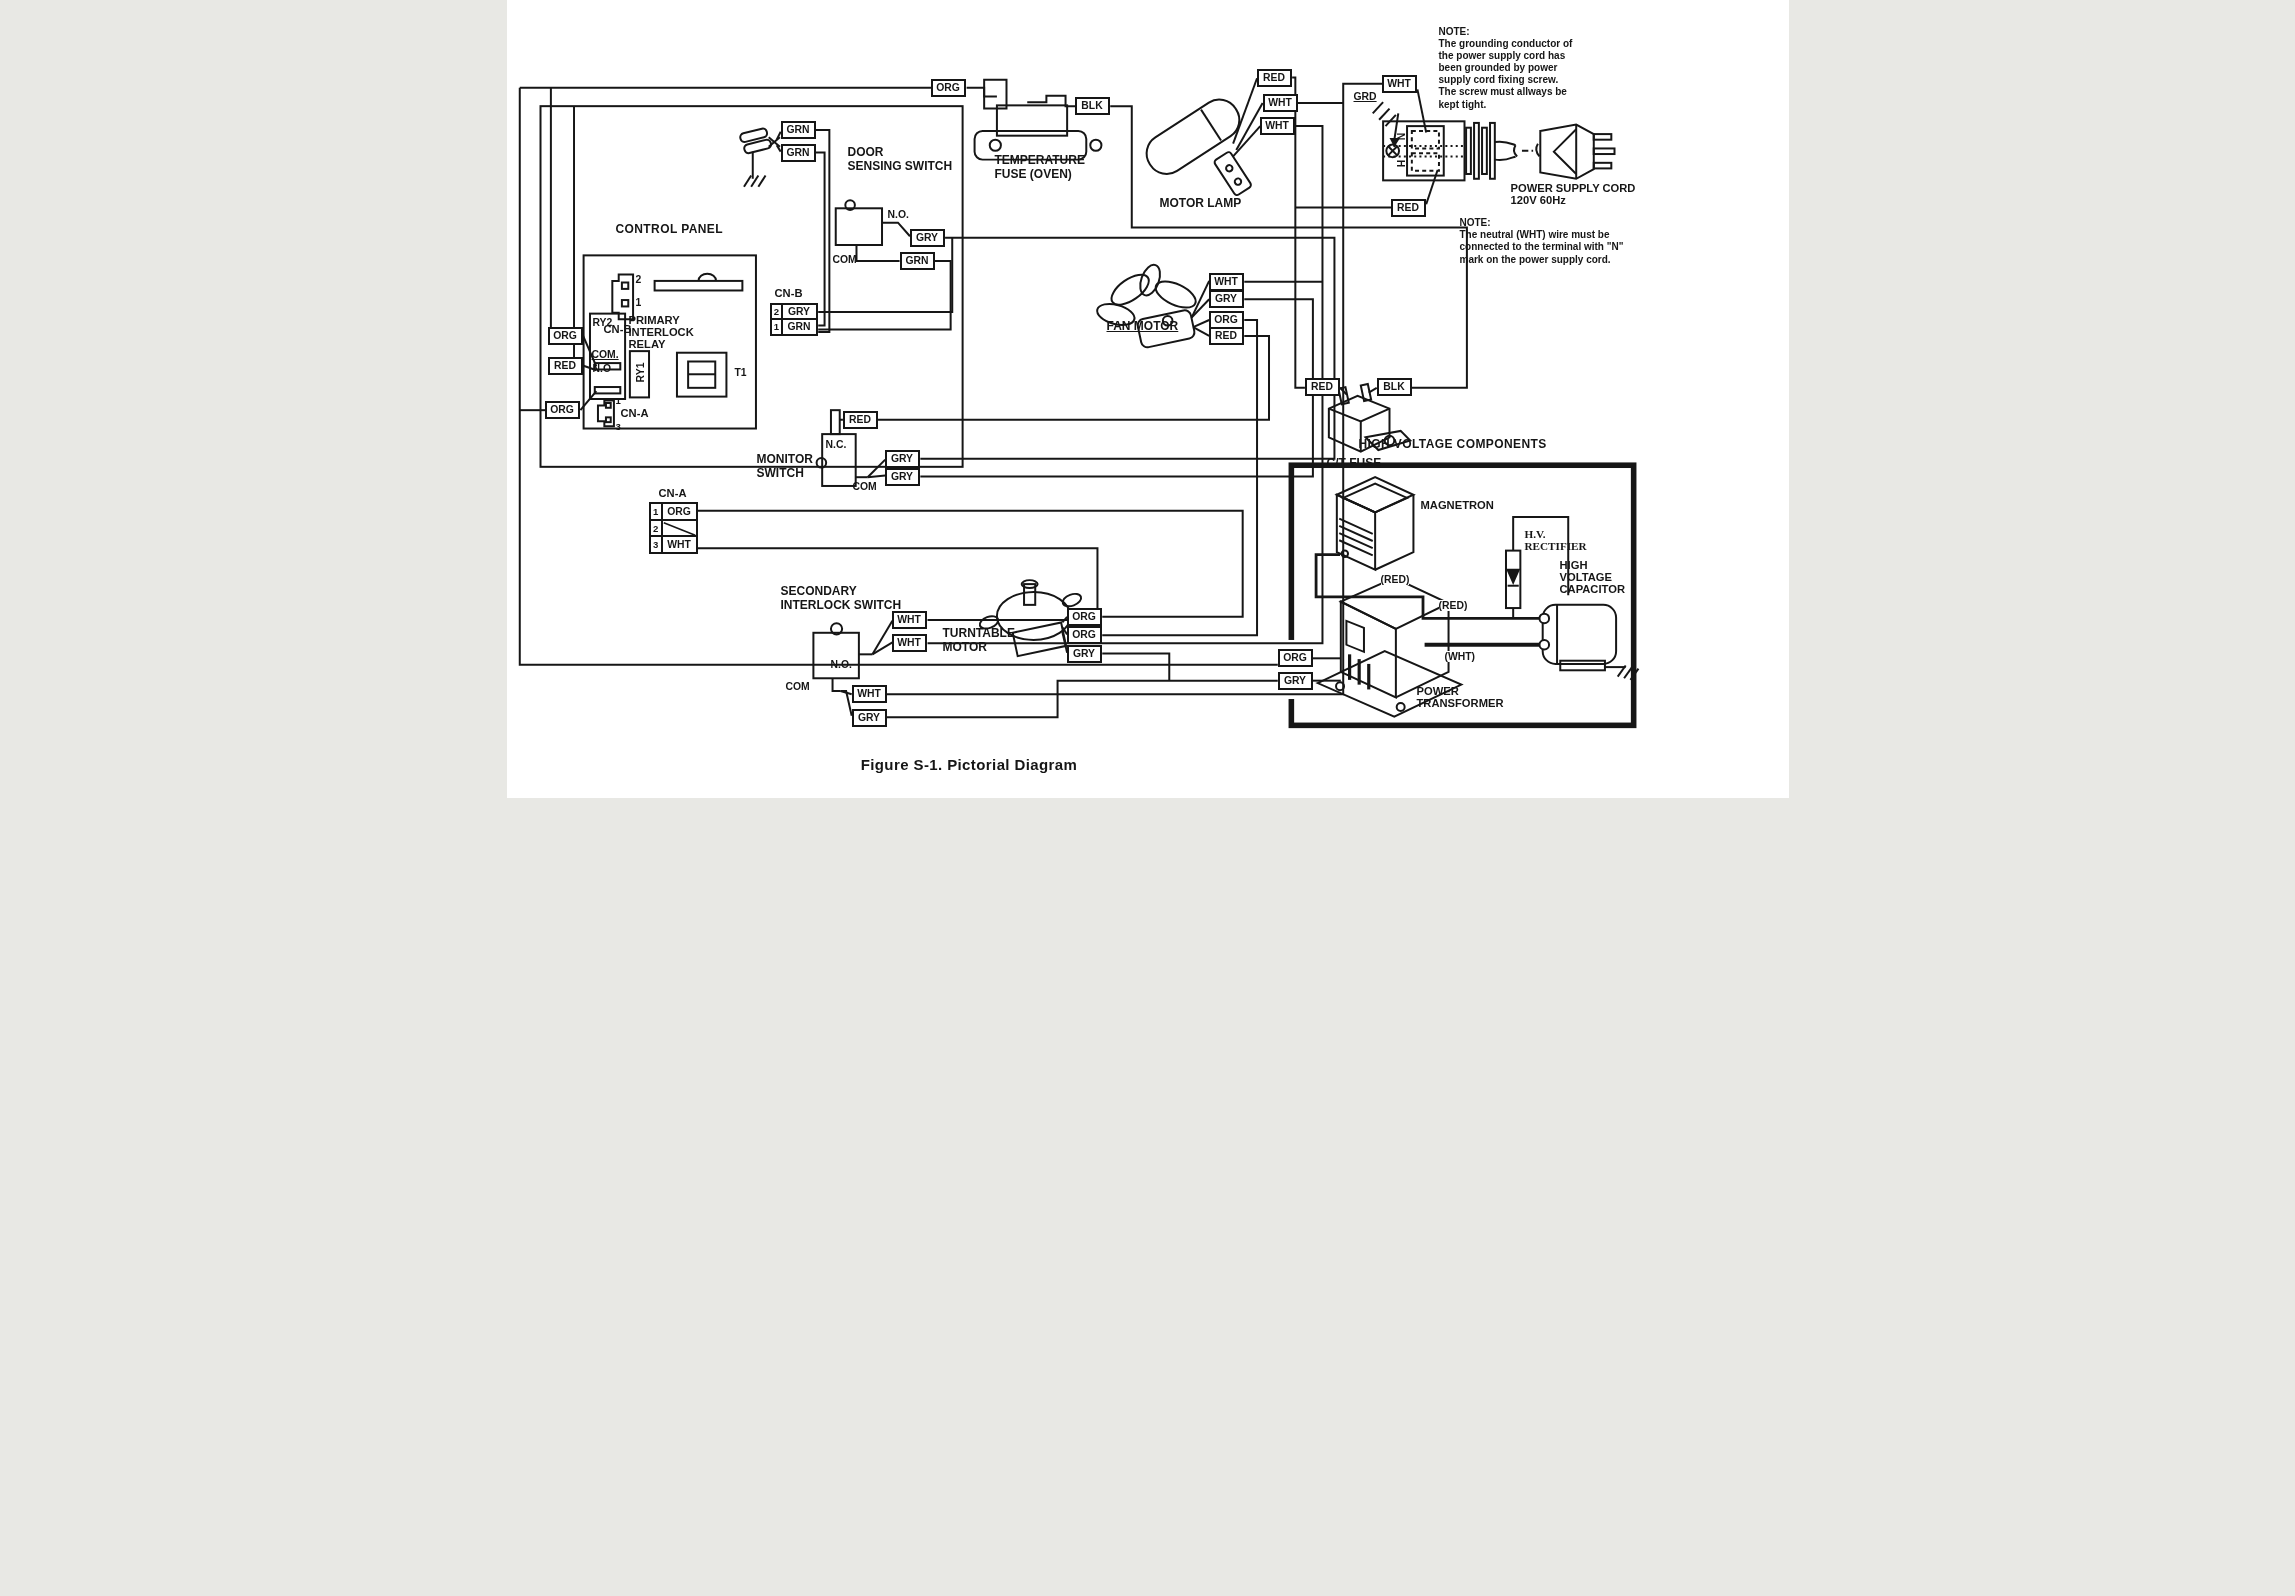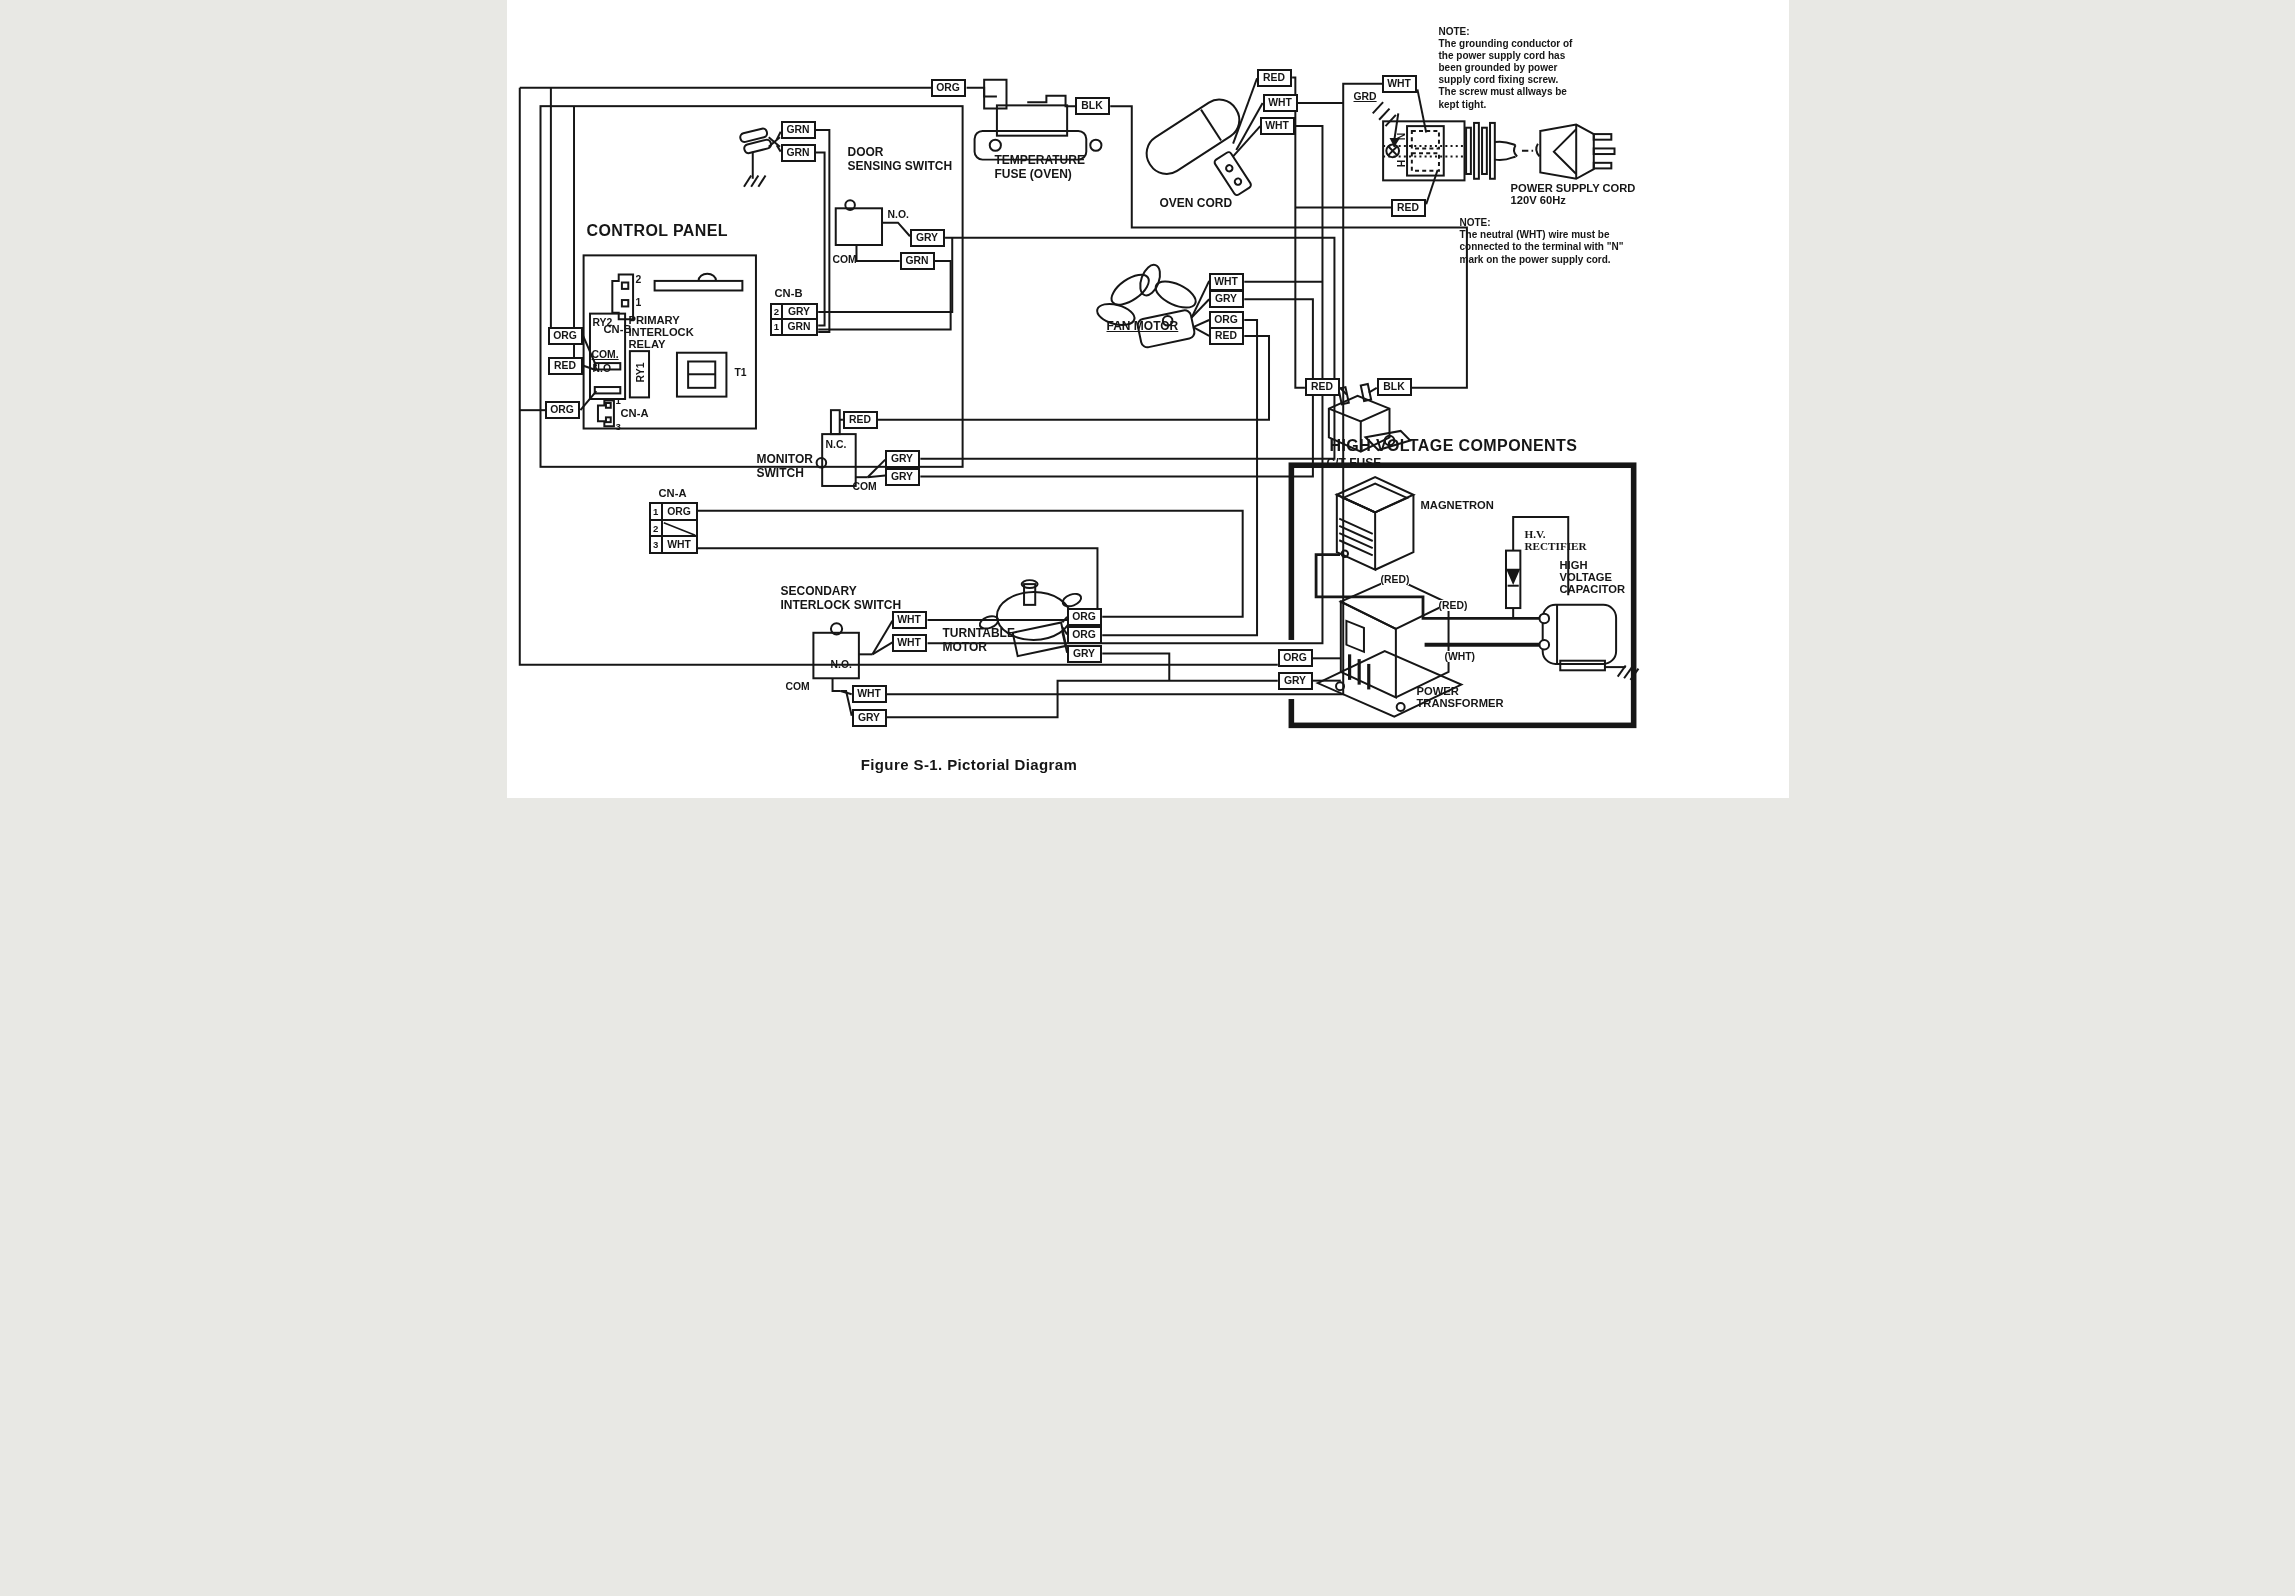--- a/index.html
+++ b/index.html
@@ -3,21 +3,21 @@
 <meta charset="utf-8">
 <style>
   html,body{margin:0;padding:0;background:#e8e8e4;}
   #stage{position:relative;width:1282px;height:798px;background:#ffffff;margin:0 auto;
          font-family:"Liberation Sans", sans-serif;color:#161616;overflow:hidden;}
   #wires{position:absolute;left:0;top:0;}
   .lbl{position:absolute;box-sizing:border-box;min-width:35px;height:17.6px;border:2px solid #161616;
        background:#fff;display:flex;align-items:center;justify-content:center;
        font-size:10.4px;font-weight:bold;line-height:1;z-index:5;}
   .txt{position:absolute;font-weight:bold;white-space:nowrap;z-index:4;}
-  .t21{font-size:16px;letter-spacing:0.4px;}
+  .t21{font-size:12px;letter-spacing:0.4px;margin-left:29px;}
   .t19{font-size:15px;letter-spacing:0.4px;}
   .t15{font-size:12px;}
   .t14{font-size:11.2px;}
   .t13{font-size:10.4px;}
   .t12{font-size:9.6px;}
   .note{position:absolute;font-size:10px;font-weight:bold;line-height:1.22;z-index:4;}
   .cell{position:absolute;box-sizing:border-box;border:2px solid #161616;background:#fff;
         display:flex;align-items:center;justify-content:center;font-weight:bold;z-index:5;}
   .vertup{transform:rotate(-90deg);transform-origin:center;}
   .rot90{transform:rotate(90deg);transform-origin:center;}
@@ -328,21 +328,21 @@
 <div class="cell t12" style="left:263px;top:318px;width:13.6px;height:17.6px;">1</div>
 <div class="cell t13" style="left:274px;top:318px;width:37px;height:17.6px;">GRN</div>
 
 <div class="lbl" style="left:424px;top:79px;">ORG</div>
 <div class="lbl" style="left:568px;top:97px;">BLK</div>
 <div class="txt t15" style="left:460px;top:153px;margin-left:28px;">
   <div>TEMPERATURE</div>
   <div>FUSE (OVEN)</div>
 </div>
 
-<div class="txt t15" style="left:653px;top:196px;">OVEN CORD</div>
+<div class="txt t15" style="left:653px;top:196px;">MOTOR LAMP</div>
 <div class="lbl" style="left:750px;top:69px;">RED</div>
 <div class="lbl" style="left:756px;top:94px;">WHT</div>
 <div class="lbl" style="left:753px;top:117px;">WHT</div>
 
 <div class="txt t15" style="left:600px;top:319px;text-decoration:underline;">FAN MOTOR</div>
 <div class="lbl" style="left:702px;top:273px;">WHT</div>
 <div class="lbl" style="left:702px;top:290px;">GRY</div>
 <div class="lbl" style="left:702px;top:311px;">ORG</div>
 <div class="lbl" style="left:702px;top:327px;">RED</div>
 

